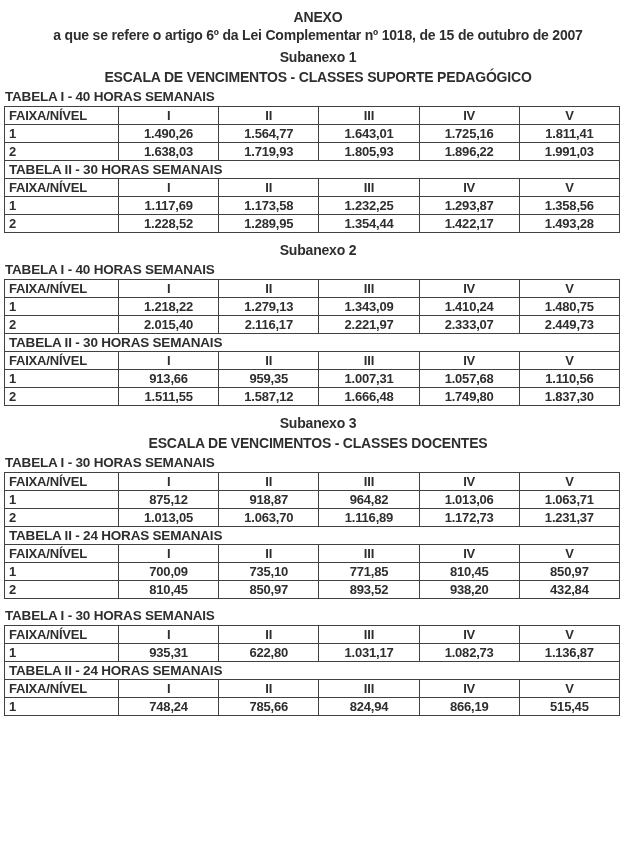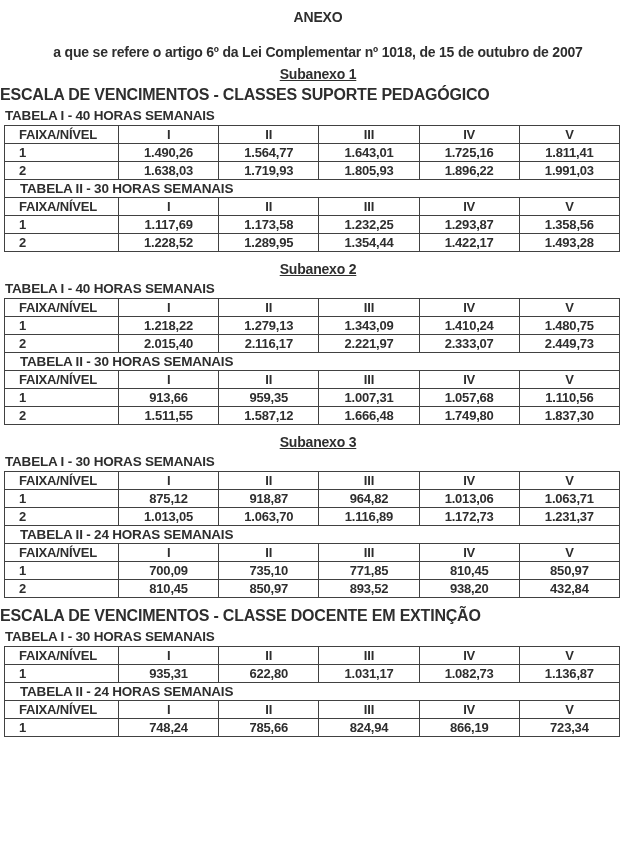--- a/index.html
+++ b/index.html
@@ -9,45 +9,45 @@
   }
   body {
     width: 636px;
     height: 846px;
     overflow: hidden;
     font-family: "Liberation Sans", sans-serif;
     font-weight: 700;
     color: #2e2e2e;
     letter-spacing: -0.2px;
   }
-  .h-title   { font-size: 14px; text-align: center; margin: 9px 0 19px; }
+  .h-title   { font-size: 14px; text-align: center; margin: 9px 0 2px; }
   .h-sub     { font-size: 14px; text-align: center; margin: 0 0 6px; }
   .sx        { margin: 0 0 9px 0; }
-  .sx-name   { font-size: 14px; text-align: center; margin: 2px 0 4px; text-decoration: underline; }
-  .sx-scale  { font-size: 16px; margin: 0 0 4px; }
+  .sx-name   { font-size: 14px; text-align: center; margin: 2px 0 4px; }
+  .sx-scale  { font-size: 14px; text-align: center; margin: 0 0 4px; }
   .tbl-caption { font-size: 13.5px; text-align: left; margin: 0 12px 2px 5px; }
   table {
     border-collapse: collapse;
     table-layout: fixed;
     width: 616px;
     margin-left: 4px;
   }
   col.c-first { width: 114px; }
   td, th {
     border: 1.5px solid #414141;
     font-size: 13px;
     font-weight: 700;
     height: 17px;
     padding: 0;
     overflow: hidden;
     white-space: nowrap;
   }
-  .cell-left   { text-align: left; padding-left: 14px; }
+  .cell-left   { text-align: left; padding-left: 4px; }
   .cell-center { text-align: center; }
-  .caption-cell { text-align: left; padding-left: 15px; font-size: 13.5px; }
+  .caption-cell { text-align: left; padding-left: 4px; font-size: 13.5px; }
 </style>
 </head>
 <body>
 
 <div id="doc">
   <div class="h-title">ANEXO</div>
   <div class="h-sub">a que se refere o artigo 6º da Lei Complementar nº 1018, de 15 de outubro de 2007</div>
   <div id="sections">
       <div class="sx">
         <div class="sx-name">Subanexo 1</div>
@@ -179,20 +179,21 @@
               <td class="cell-center">1.587,12</td>
               <td class="cell-center">1.666,48</td>
               <td class="cell-center">1.749,80</td>
               <td class="cell-center">1.837,30</td>
             </tr>
           </tbody>
         </table>
       </div>
       <div class="sx">
         <div class="sx-name">Subanexo 3</div>
+        <div class="sx-scale">ESCALA DE VENCIMENTOS - CLASSES DOCENTES</div>
         <div class="tbl-caption">TABELA I - 30 HORAS SEMANAIS</div>
         <table>
           <colgroup>
             <col class="c-first">
             <col>
             <col>
             <col>
             <col>
             <col>
           </colgroup>
@@ -245,21 +246,20 @@
               <td class="cell-center">810,45</td>
               <td class="cell-center">850,97</td>
               <td class="cell-center">893,52</td>
               <td class="cell-center">938,20</td>
               <td class="cell-center">432,84</td>
             </tr>
           </tbody>
         </table>
       </div>
       <div class="sx">
-        <div class="sx-scale">ESCALA DE VENCIMENTOS - CLASSE DOCENTE EM EXTINÇÃO</div>
         <div class="tbl-caption">TABELA I - 30 HORAS SEMANAIS</div>
         <table>
           <colgroup>
             <col class="c-first">
             <col>
             <col>
             <col>
             <col>
             <col>
           </colgroup>
@@ -290,19 +290,19 @@
               <td class="cell-center">III</td>
               <td class="cell-center">IV</td>
               <td class="cell-center">V</td>
             </tr>
             <tr>
               <td class="cell-left">1</td>
               <td class="cell-center">748,24</td>
               <td class="cell-center">785,66</td>
               <td class="cell-center">824,94</td>
               <td class="cell-center">866,19</td>
-              <td class="cell-center">723,34</td>
+              <td class="cell-center">515,45</td>
             </tr>
           </tbody>
         </table>
       </div>
     </div>
 </div>
 
 </body></html>

